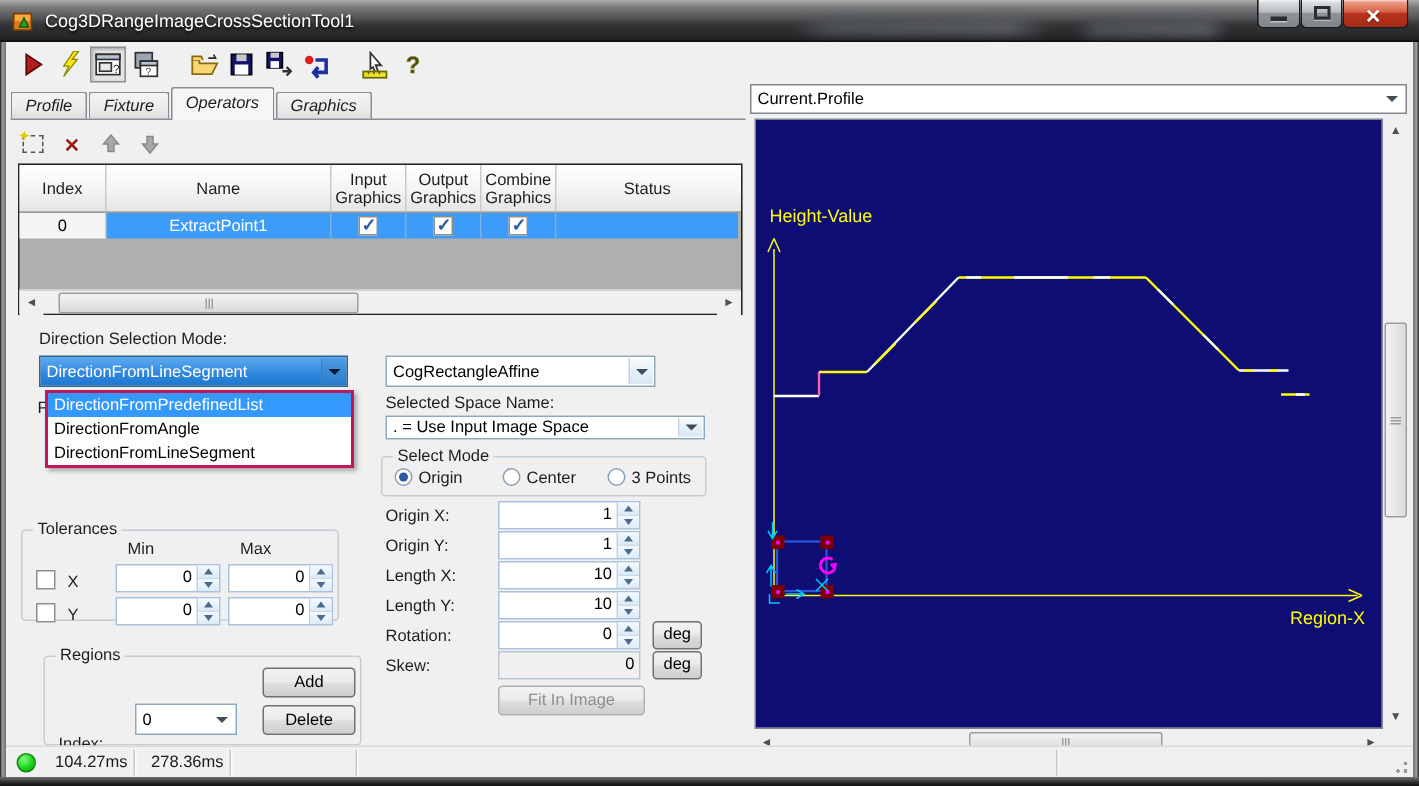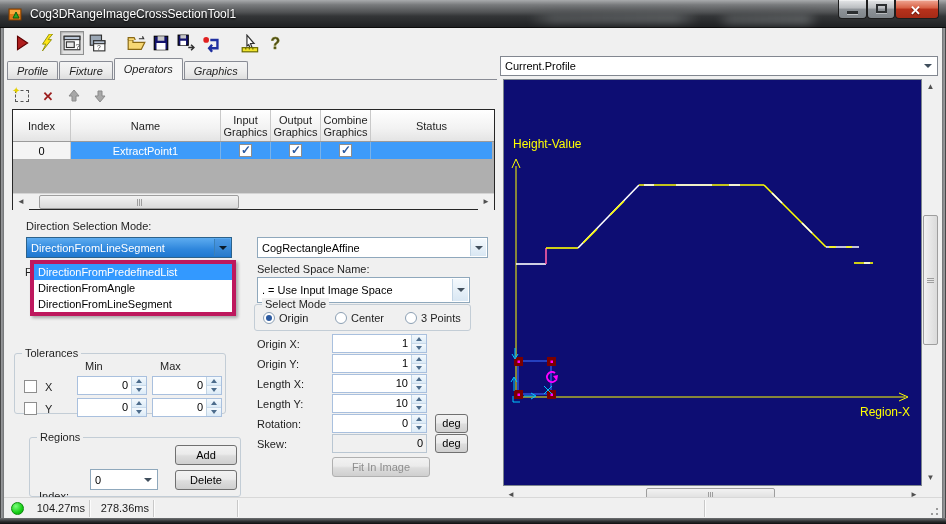--- a/index.html
+++ b/index.html
@@ -90,21 +90,21 @@
     display:flex; align-items:center; padding-left:4px; }
   .combo .arrow-zone { position:absolute; right:1px; top:1px; bottom:1px; width:16px;
     display:flex; align-items:center; justify-content:center;
     background:linear-gradient(#f4f9fd,#d9e7f3); border-left:1px solid #c2d4e4; }
   .darr { width:0; height:0; border-left:4px solid transparent; border-right:4px solid transparent;
     border-top:4px solid #404e5c; }
   .combo.focused { background:linear-gradient(#5dacf0,#2e86dc 60%,#1f78d0); border-color:#2c628b;
     color:#fff; }
   .combo.focused .arrow-zone { background:linear-gradient(#4d9ae4,#2a7ccc); border-left:1px solid #3a80b8; }
   .combo.focused .darr { border-top-color:#0a1a28; }
-  .popup { position:absolute; background:#fff; border:4px solid #be185d;
+  .popup { position:absolute; background:#fff; border:2px solid #be185d;
     box-shadow:2px 2px 3px rgba(0,0,0,.3); z-index:30; }
   .popup .item { height:16px; line-height:16px; padding-left:4px; white-space:nowrap; }
   .popup .item.hl { background:var(--sel,#3399ff); color:#fff; }
 
   .groupbox { position:absolute; border:1px solid #c3cdd6; border-radius:3px; }
   .gb-cap { position:absolute; top:-7px; left:7px; background:#f0f0f0; padding:0 3px; color:#1e1e1e; }
 
   .spin { position:absolute; height:19px; background:#fff; border:1px solid #a9c0de; display:flex; }
   .spin .val { flex:1; text-align:right; line-height:17px; padding-right:3px; }
   .spin .btns { width:15px; border-left:1px solid #c2d4e4; display:flex; flex-direction:column; }
@@ -400,28 +400,28 @@
         <div class="combo" style="left:60px; top:31px; width:68px; height:21px;">
           <span>0</span>
           <span class="arrow-zone" style="background:none; border:none;">
               <span class="darr"></span>
             </span>
         </div>
         <div class="btn" style="left:145px; top:32px; width:62px; height:20px; line-height:18px;">Delete</div>
       </div>
 
       <div class="lbl" style="left:250px; top:156px;">Region Shape:</div>
-      <div class="combo" style="left:250px; top:157px; width:231px;">
+      <div class="combo" style="left:250px; top:157px; width:180px;">
         <span>CogRectangleAffine</span>
         <span class="arrow-zone">
             <span class="darr"></span>
           </span>
       </div>
       <div class="lbl" style="left:250px; top:183px;">Selected Space Name:</div>
-      <div class="combo" style="left:250px; top:197px; width:213px; height:26px;text-align:right;">
+      <div class="combo" style="left:250px; top:197px; width:213px; height:16px;text-align:right;">
         <span>. = Use Input Image Space</span>
         <span class="arrow-zone">
             <span class="darr"></span>
           </span>
       </div>
 
       <div class="groupbox" style="left:247px; top:224px; width:217px; height:27px; background:#f0f0f0;">
         <span class="gb-cap">Select Mode</span>
         <div class="lbl" style="left:8px; top:7px;">
           <span class="radio sel"></span><span>Origin</span>

